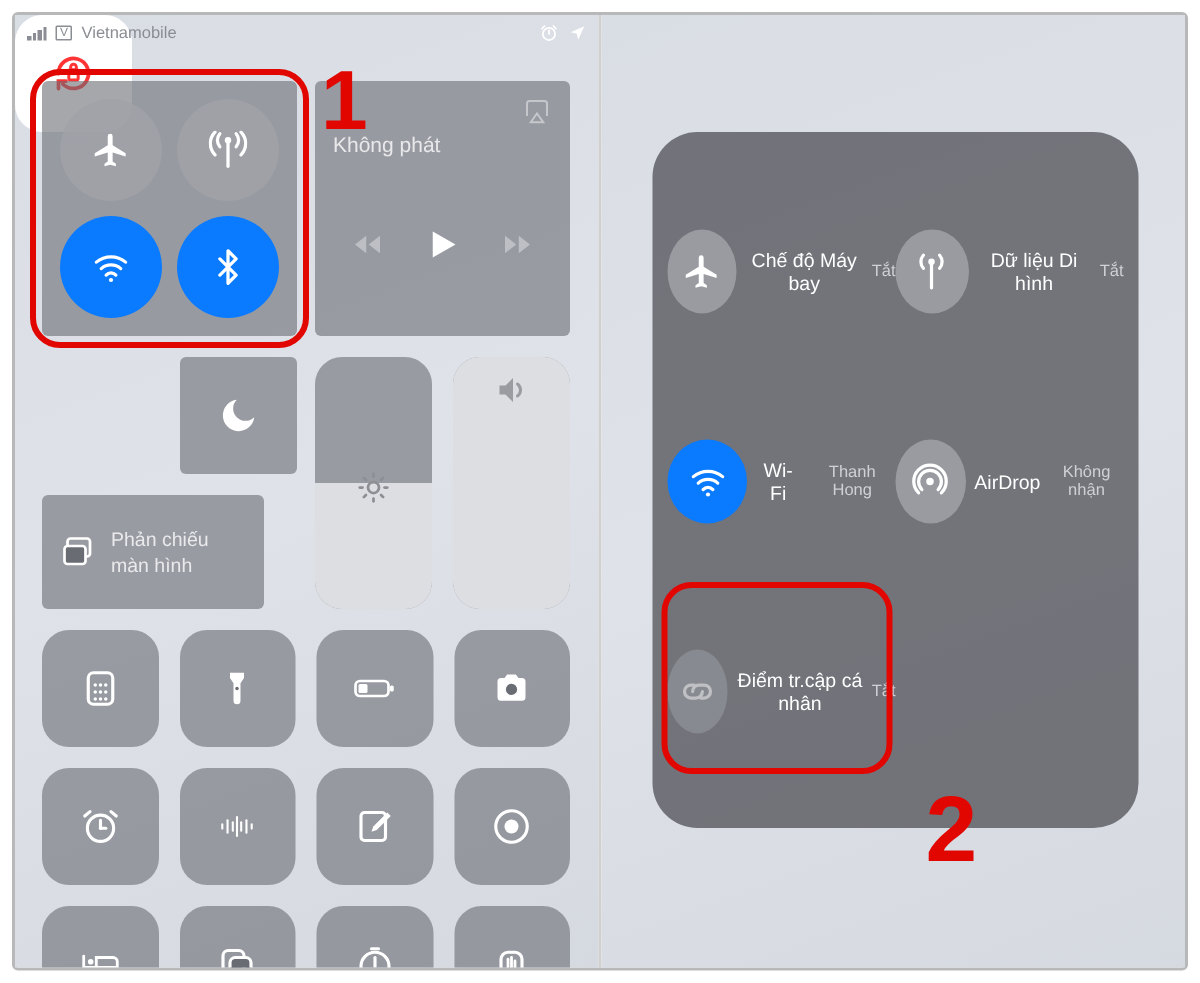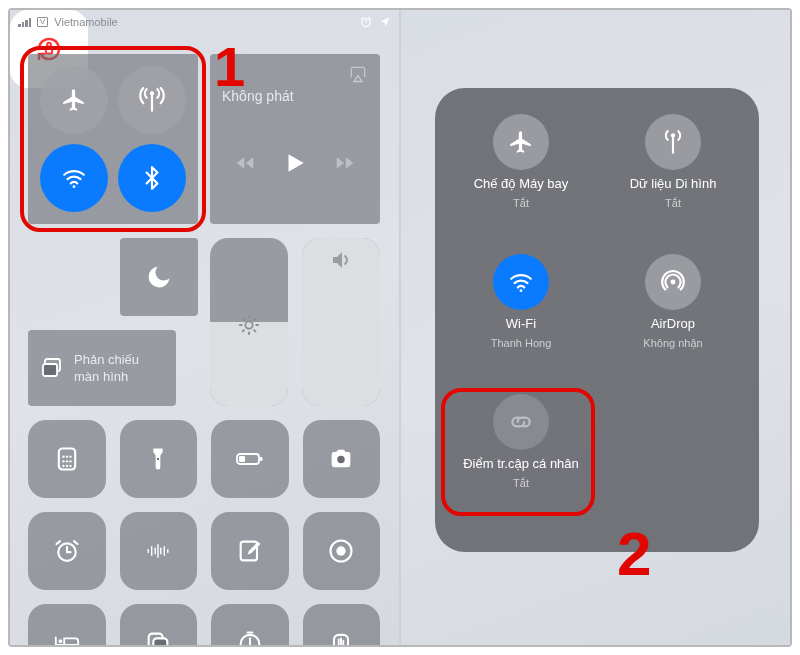--- a/index.html
+++ b/index.html
@@ -112,21 +112,21 @@
   .expanded {
     position:absolute; top:78px; left:34px; width:324px; height:464px;
     background: rgba(90,92,98,0.82);
     border-radius:30px;
     padding: 20px 10px 10px 10px;
     display:grid;
     grid-template-columns: 1fr 1fr;
     grid-auto-rows: 140px;
     row-gap: 0px;
   }
-  .exitem { display:flex; flex-direction:column; align-items:center; justify-content:flex-start; gap:6px; padding-top:6px;}
+  .exitem { display:flex; align-items:center; justify-content:flex-end; gap:6px; padding-top:6px;}
   .exitem .toggle { width:56px; height:56px; }
   .exitem .lbl { color:#fff; font-size:13px; text-align:center;}
   .exitem .sub { color:#d0d1d4; font-size:11px; text-align:center;}
 </style>
 </head>
 <body>
 
 <div class="frame">
 
   <div class="pane pane-left">

